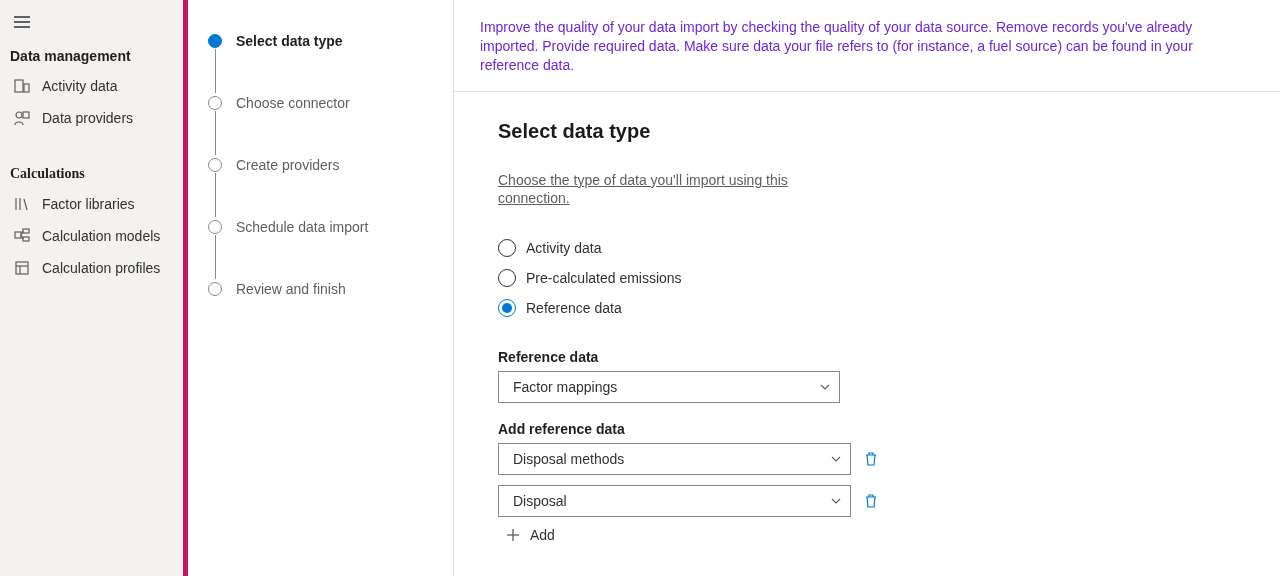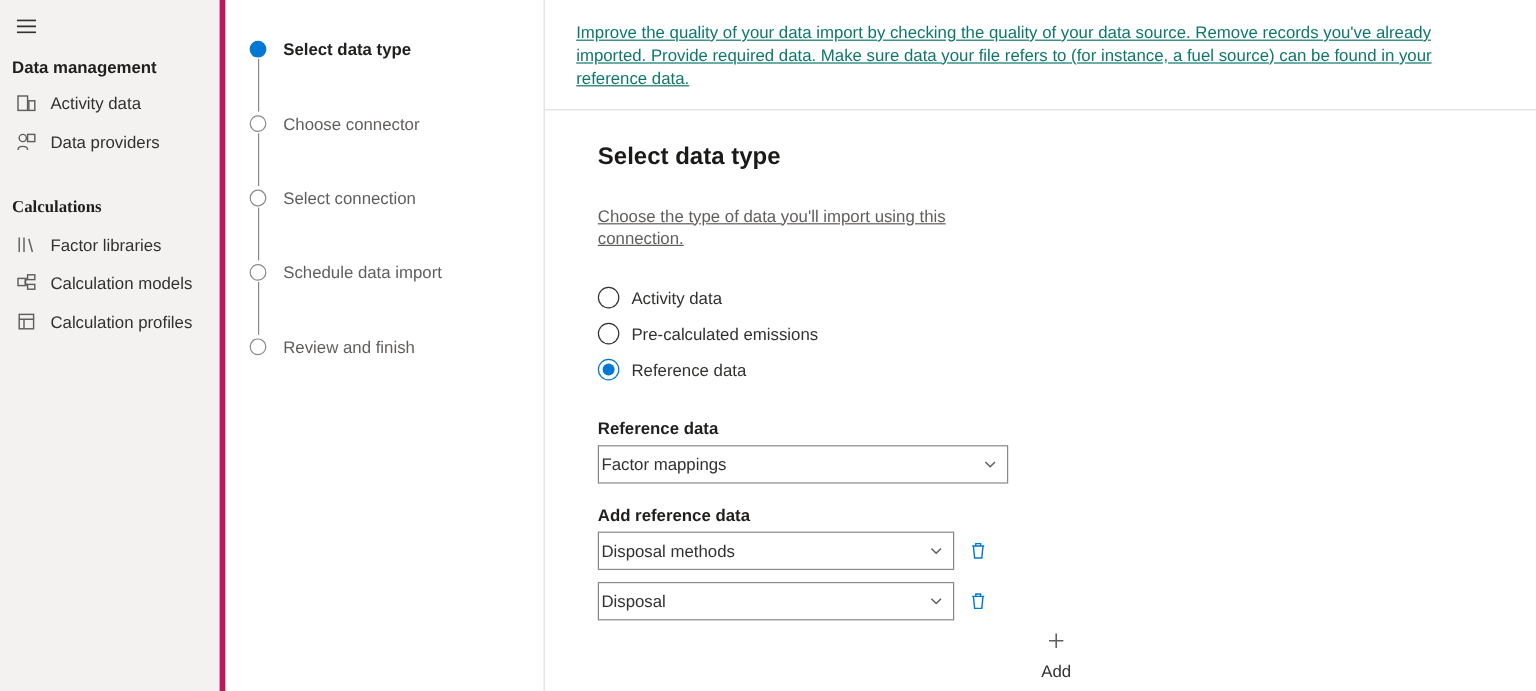--- a/index.html
+++ b/index.html
@@ -123,24 +123,23 @@
     border-bottom: 1px solid #e1dfdd;
   }
   .main-title {
     font-size: 20px;
     font-weight:600;
     margin:0 0 10px 0;
     color:#1b1a19;
   }
   .main-desc {
     font-size: 14px;
-    color: #0f766e;
+    color: #6d28d9;
     line-height: 1.35;
     max-width: 760px;
-    text-decoration: underline;
   }
   .main-body {
     padding: 28px 26px 28px 44px;
   }
   .section-title {
     font-size: 20px;
     font-weight:600;
     margin:0 0 28px 0;
     color:#1b1a19;
   }
@@ -180,28 +179,28 @@
     font-weight:600;
     color:#201f1e;
     margin-bottom:6px;
   }
   .select-box {
     border:1px solid #8a8886;
     height:32px;
     display:flex;
     align-items:center;
     justify-content:space-between;
-    padding: 0 8px 0 2px;
+    padding: 0 8px 0 14px;
     font-size:14px;
     color:#323130;
     cursor:pointer;
     background:#fff;
   }
   .select-wide { width: 342px; }
-  .select-narrow { width: 297px; }
+  .select-narrow { width: 353px; }
   .chev-down {
     color:#605e5c;
   }
   .chev-down svg{ width:12px; height:12px; display:block;}
   .ref-row {
     display:flex;
     align-items:center;
     gap: 12px;
     margin-bottom: 10px;
   }
@@ -211,21 +210,20 @@
   }
   .trash svg { width:16px; height:16px; display:block;}
   .add-row {
     display:flex;
     align-items:center;
     gap:10px;
     padding-left: 8px;
     margin-top:4px;
     cursor:pointer;
     color:#323130;
-    flex-direction:column;
   }
   .add-row svg { width:14px; height:14px; color:#605e5c; }
   .block { margin-bottom: 18px; }
 </style>
 </head>
 <body>
 
 <div class="app">
 
   <div class="sidebar">
@@ -306,21 +304,21 @@
         <div class="step-label">Select data type</div>
         <div class="step-line"></div>
       </div>
       <div class="step">
         <div class="step-circle"></div>
         <div class="step-label">Choose connector</div>
         <div class="step-line"></div>
       </div>
       <div class="step">
         <div class="step-circle"></div>
-        <div class="step-label">Select connection</div>
+        <div class="step-label">Create providers</div>
         <div class="step-line"></div>
       </div>
       <div class="step">
         <div class="step-circle"></div>
         <div class="step-label">Schedule data import</div>
         <div class="step-line"></div>
       </div>
       <div class="step">
         <div class="step-circle"></div>
         <div class="step-label">Review and finish</div>

